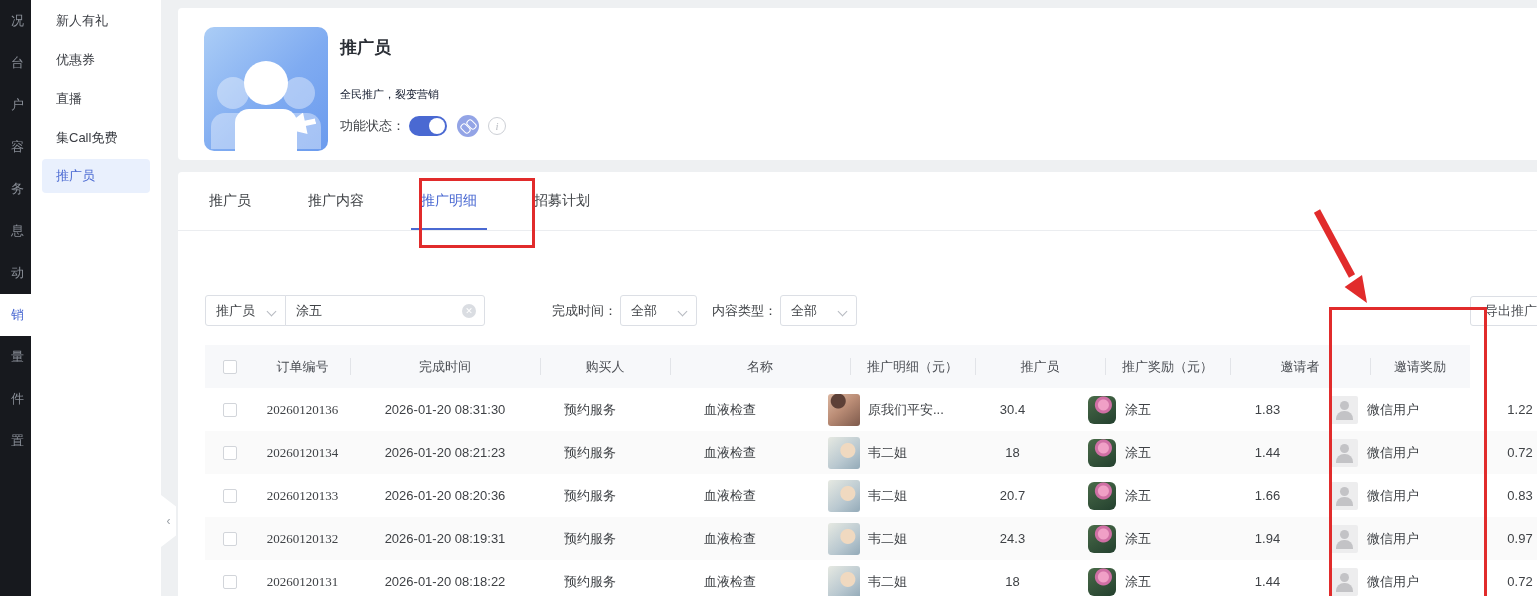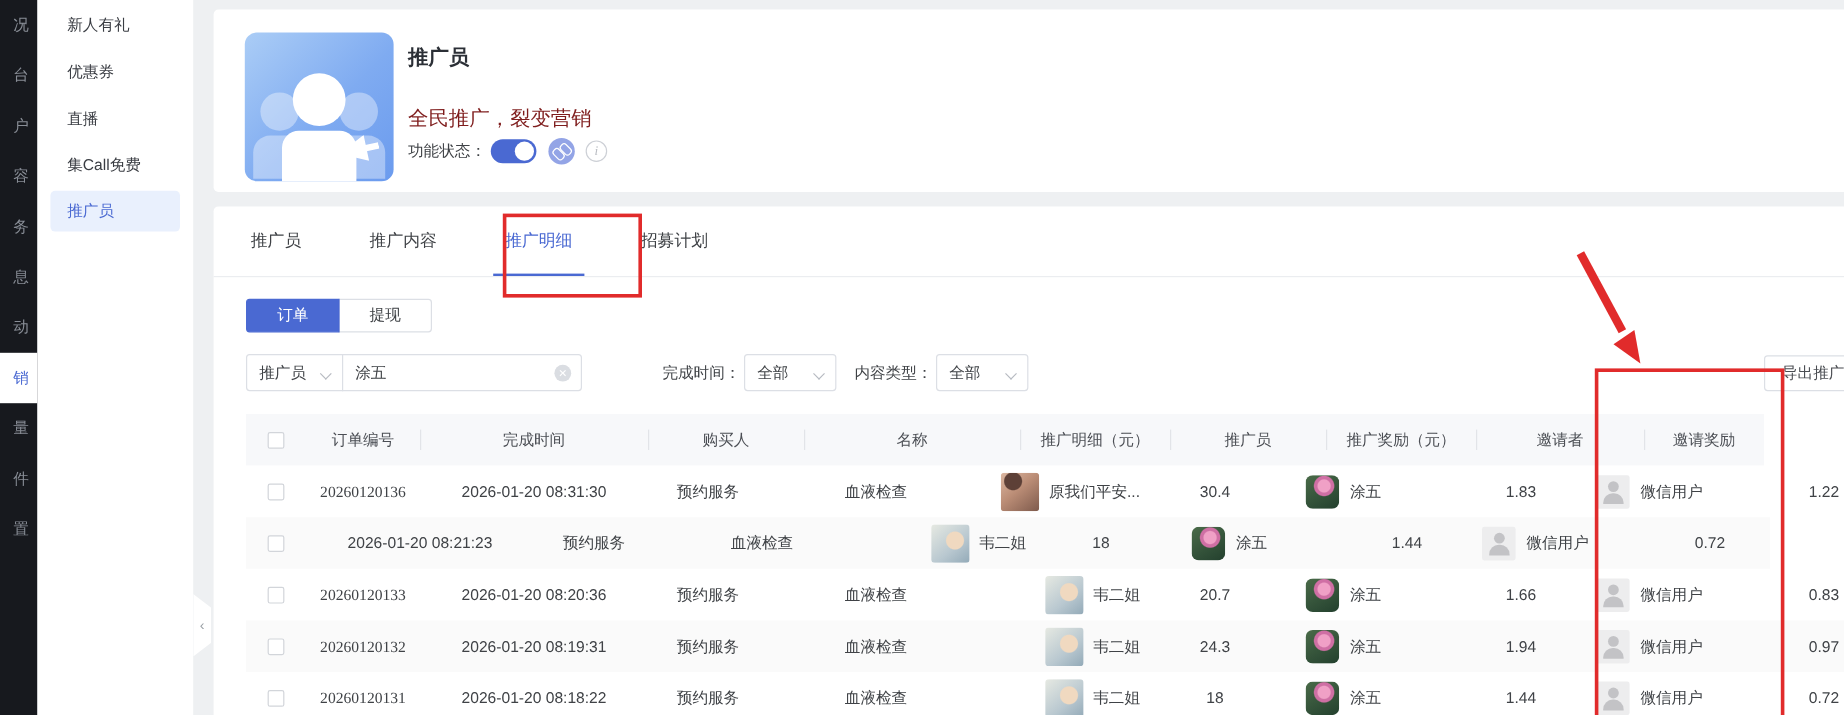--- a/index.html
+++ b/index.html
@@ -33,21 +33,21 @@
   .hi-body{position:absolute;border-radius:14px 14px 0 0;background:rgba(255,255,255,.38);}
   .hi-head.c{background:#fff;width:44px;height:44px;left:40px;top:34px;}
   .hi-body.c{background:#fff;width:62px;height:46px;left:31px;top:82px;}
   .hi-head.l{width:32px;height:32px;left:13px;top:50px;}
   .hi-body.l{width:44px;height:36px;left:7px;top:86px;}
   .hi-head.r{width:32px;height:32px;left:79px;top:50px;}
   .hi-body.r{width:44px;height:36px;left:73px;top:86px;}
   .hi-mega{position:absolute;left:84px;top:86px;width:28px;height:22px;background:#fff;
            clip-path:polygon(0 38%,62% 0,62% 100%,0 62%,0 38%,100% 38%,100% 62%,0 62%);transform:rotate(-12deg);}
   .hero-title{position:absolute;left:162px;top:28px;font-size:17px;color:#2b2f36;}
-  .hero-sub{position:absolute;left:162px;top:79px;font-size:17px;color:#7f1d1d;}
+  .hero-sub{position:absolute;left:162px;top:79px;font-size:11px;color:#0f172a;}
   .hero-status{position:absolute;left:162px;top:107px;display:flex;align-items:center;font-size:13px;color:#3f4246;}
   .toggle{width:38px;height:20px;border-radius:10px;background:var(--accent);position:relative;margin-left:4px;cursor:pointer;}
   .toggle::after{content:'';position:absolute;right:2px;top:2px;width:16px;height:16px;border-radius:50%;background:#fff;}
   .chain-icon{width:22px;height:22px;border-radius:50%;background:#93a4e6;margin-left:10px;position:relative;cursor:pointer;}
   .chain-icon::before,.chain-icon::after{content:'';position:absolute;width:9px;height:5px;border:1.4px solid #fff;border-radius:3px;}
   .chain-icon::before{left:3px;top:10px;transform:rotate(45deg);}
   .chain-icon::after{left:9px;top:6px;transform:rotate(45deg);}
   .info-icon{width:18px;height:18px;border-radius:50%;border:1px solid #cdd0d6;color:#b9bcc2;margin-left:9px;
              font-size:11px;font-family:"Liberation Serif",serif;font-style:italic;
              display:flex;align-items:center;justify-content:center;cursor:pointer;}
@@ -90,21 +90,21 @@
 
   
   .table{position:absolute;left:27px;top:173px;width:1365px;}
   .trow{display:flex;}
   .trow.striped .cell{background:#fafafa;}
   .cell{height:43px;display:flex;align-items:center;justify-content:center;font-size:13px;color:#3f4246;
         position:relative;background:#fff;}
   .thead .cell{background:#f7f8fa;color:#4b4e54;}
   .thead .cell:nth-child(n+3)::before{content:'';position:absolute;left:0;top:13px;width:1px;height:17px;background:#e2e4e8;}
   .c0{width:50px;}.c1{width:95px;font-family:Liberation Serif, serif;}.c2{width:190px;}.c3{width:100px;}.c4{width:180px;}
-  .c5{width:130px;justify-content:flex-end;padding-left:8px;}
+  .c5{width:130px;justify-content:flex-start;padding-left:8px;}
   .c6{width:125px;}
   .c7{width:130px;justify-content:flex-start;padding-left:13px;}
   .c8{width:125px;}
   .c9{width:140px;justify-content:flex-start;}
   .c10{width:100px;}
   .thead .c5,.thead .c7,.thead .c9{justify-content:center;padding-left:0;}
   .cb{width:14px;height:14px;border:1px solid #d2d5da;border-radius:2px;background:#fff;cursor:pointer;}
   .av{width:32px;height:32px;border-radius:3px;margin-right:8px;flex:none;}
   .av-woman{background:radial-gradient(circle at 32% 22%,#5d4037 0 7px,rgba(93,64,55,0) 8px),
             linear-gradient(140deg,#dcb7a1 0%,#bb8d76 45%,#7e5a4c 100%);}
@@ -174,24 +174,20 @@
 </section>
 
 <section class="main-card">
   <div class="tabs" id="tab-bar">
       <div class="tab">推广员</div>
       <div class="tab">推广内容</div>
       <div class="tab active">推广明细</div>
       <div class="tab">招募计划</div>
     </div>
 
-  <div class="seg">
-    <div class="seg-btn active">订单</div>
-    <div class="seg-btn">提现</div>
-  </div>
 
   <div class="filters">
     <div class="sel joined">
       <span>推广员</span>
       <span class="caret"></span>
     </div>
     <div class="search-box">
       <input type="text" value="涂五" style="">
       <div class="clear-icon">✕</div>
     </div>
@@ -245,20 +241,21 @@
         <div class="cell c9">
           <span class="av-ph"></span>
           <span>微信用户</span>
         </div>
         <div class="cell c10">1.22</div>
       </div>
       <div class="trow striped">
         <div class="cell c0">
           <span class="cb"></span>
         </div>
+        <div class="cell c1">20260120134</div>
         <div class="cell c2">2026-01-20 08:21:23</div>
         <div class="cell c3">预约服务</div>
         <div class="cell c4">血液检查</div>
         <div class="cell c5">
           <span class="av av-baby"></span>
           <span class="bname">韦二姐</span>
         </div>
         <div class="cell c6">18</div>
         <div class="cell c7">
           <span class="av-lotus"></span>

